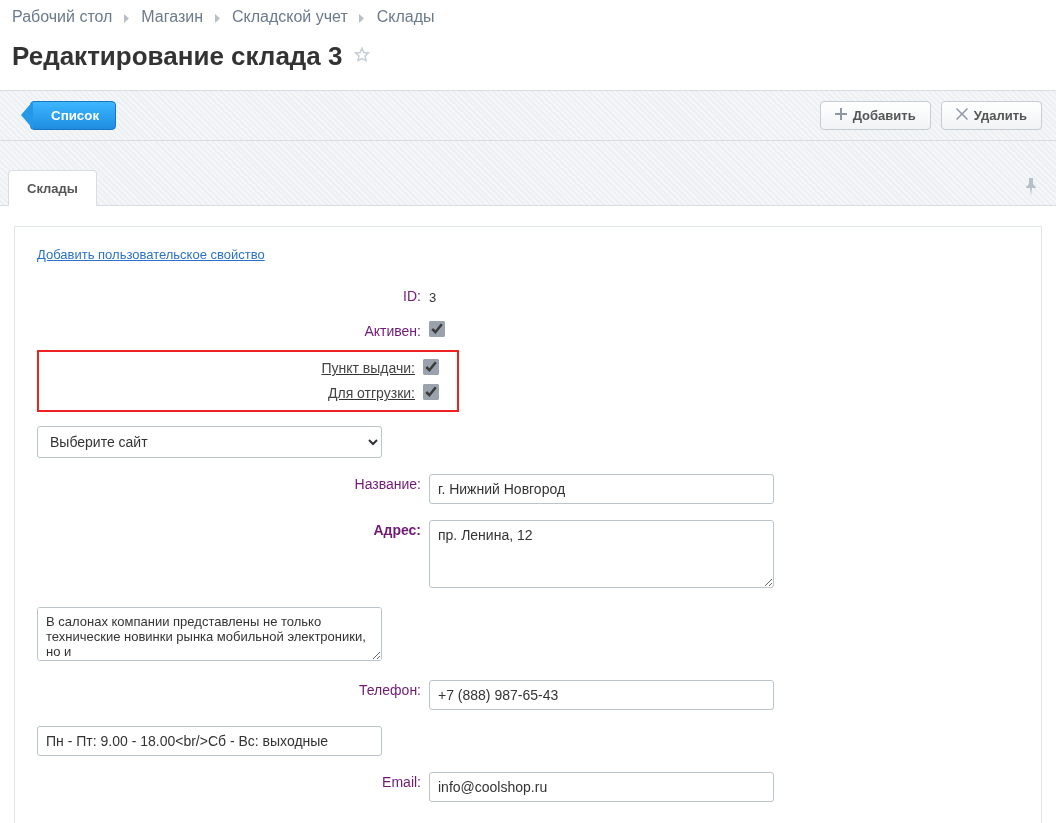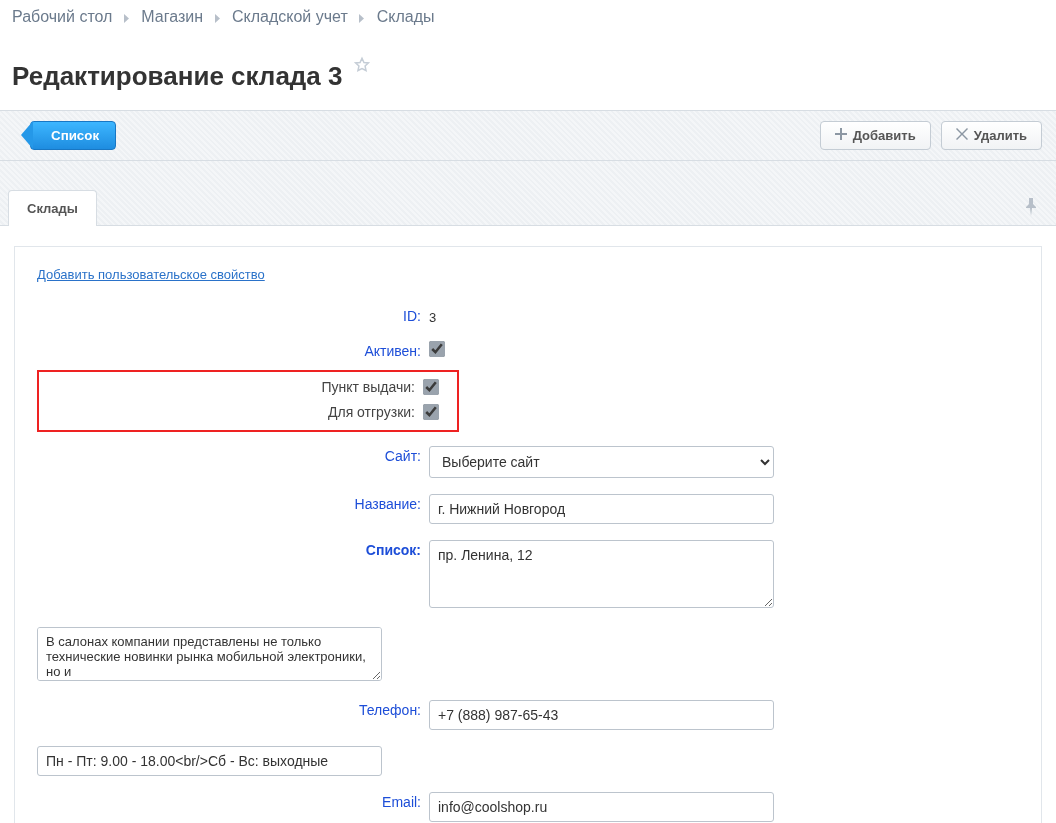--- a/index.html
+++ b/index.html
@@ -15,21 +15,21 @@
     padding: 8px 12px 4px 12px;
     font-size: 16px;
     color: #6b7a8c;
   }
   .breadcrumbs a { color: #6b7a8c; text-decoration: none; }
   .bc-sep { display:inline-block; margin: 0 7px; color:#b7bfc9; vertical-align:middle; }
   .bc-sep svg { vertical-align: middle; }
 
   
   .title-row { padding: 10px 12px 18px 12px; display:flex; align-items:center; gap:10px;}
-  h1 { font-size: 26px; font-weight: bold; color:#333;margin-top:20px; }
+  h1 { font-size: 26px; font-weight: bold; color:#333; }
   .star-icon { color:#c5cdd6; }
 
   
   .toolbar-strip {
     background: repeating-linear-gradient(45deg,#f4f6f8 0,#f4f6f8 2px,#edf0f3 2px,#edf0f3 4px);
     border: 1px solid #d7dde3;
     border-left:none; border-right:none;
     padding: 10px 14px;
     display:flex;
     align-items:center;
@@ -102,32 +102,32 @@
   }
   .form-row {
     display:flex; align-items:flex-start;
     padding:6px 0;
   }
   .form-label {
     width:392px;
     text-align:right;
     padding-right:8px;
     padding-top:6px;
-    color:#1d4ed8;
+    color:#701a75;
     font-size:14px;
   }
   .form-value { flex:1; padding-top:4px;}
   .form-value .static-text { padding-top:4px; display:inline-block; }
 
   .highlight-group {
     border:2px solid #e22;
     display:inline-block;
     padding:4px 6px 4px 0;
   }
-  .highlight-row { display:flex; padding:3px 0;}
+  .highlight-row { display:flex; align-items:center; padding:3px 0;text-decoration:underline;}
   .highlight-row .hr-label { width:384px; text-align:right; padding-right:8px; font-size:14px; color:#444;}
   .highlight-row .hr-value { width:28px; text-align:left;}
 
   .form-value select,
   .form-value input[type=text],
   .form-value textarea {
     width:345px;
     padding:6px 8px;
     font-size:14px;
     border:1px solid #bcc4cd;
@@ -224,37 +224,36 @@
             <div class="hr-value"><input type="checkbox" checked="" style=""></div>
           </div>
           <div class="highlight-row">
             <div class="hr-label">Для отгрузки:</div>
             <div class="hr-value"><input type="checkbox" checked="" style=""></div>
           </div>
         </div>
       </div>
 
       <div class="form-row">
-        <div class="form-label">Сайт:</div>
         <div class="form-value">
           <select>
             <option>Выберите сайт</option>
           </select>
         </div>
       </div>
 
       <div class="form-row">
         <div class="form-label">Название:</div>
         <div class="form-value">
           <input type="text" value="г. Нижний Новгород" style="">
         </div>
       </div>
 
       <div class="form-row">
-        <div class="form-label label-bold">Список:</div>
+        <div class="form-label label-bold">Адрес:</div>
         <div class="form-value">
           <textarea style="">пр. Ленина, 12</textarea>
         </div>
       </div>
 
       <div class="form-row">
         <div class="form-value">
           <textarea class="desc" style="">В салонах компании представлены не только технические новинки рынка мобильной электроники, но и</textarea>
         </div>
       </div>

